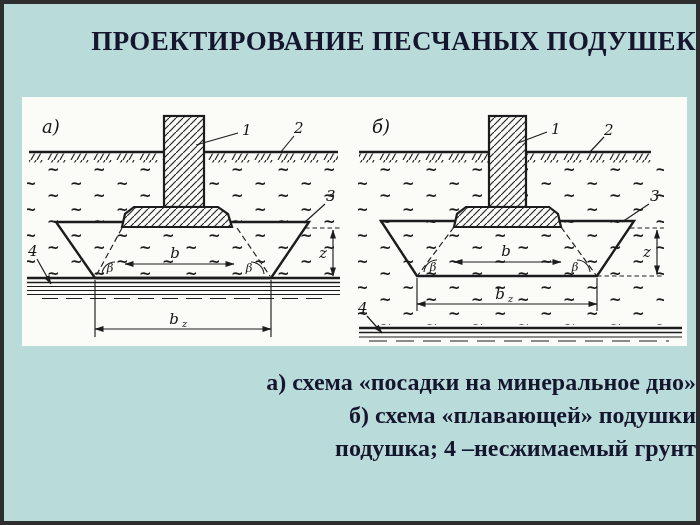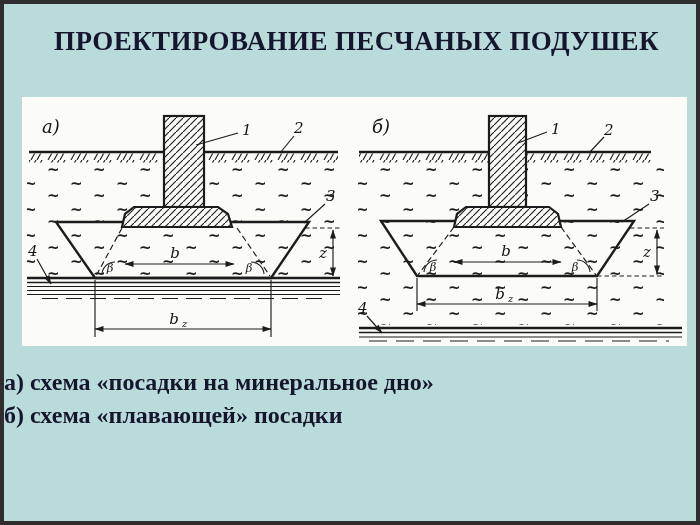--- a/index.html
+++ b/index.html
@@ -7,36 +7,36 @@
     position:relative;
     width:700px;height:525px;
     box-sizing:border-box;
     border:4px solid #2e2e2e;
     background:#b9dcdb;
     font-family:"Liberation Serif",serif;
     overflow:hidden;
   }
   .title{
     position:absolute;top:22px;left:0;right:0;
-    text-align:center;
+    text-align:right;
     font-weight:bold;font-size:27px;
     letter-spacing:.4px;
     color:#15152e;
     padding-left:13px;
   }
   .panel{
     position:absolute;left:18px;top:93px;
     width:665px;height:249px;
     background:#fbfbf8;
     display:flex;
   }
   .panel svg{display:block;}
   .caption{
     position:absolute;left:0;right:0;top:362px;
-    text-align:left;
+    text-align:right;
     font-weight:bold;font-size:24px;line-height:33px;
     color:#15152e;
   }
   
   .ln{stroke:#1c1c1c;stroke-width:1.15;fill:none;}
   .md{stroke:#1c1c1c;stroke-width:1.5;fill:none;}
   .thk{stroke:#1c1c1c;stroke-width:2.4;fill:none;}
   .dsh{stroke-dasharray:6 3.5;}
   .dsh2{stroke-dasharray:4.5 3;}
   .txt{font-family:"DejaVu Serif",serif;font-style:italic;fill:#141414;stroke:none;}
@@ -211,16 +211,17 @@
         <line class="ln" x1="295" y1="107" x2="268" y2="125"></line>
         <text class="txt num" x="296" y="104">3</text>
         <line class="ln" x1="13" y1="219" x2="28" y2="236" marker-end="url(#arw)"></line>
         <text class="txt num" x="4" y="216">4</text>
       </g>
     </svg>
   </div>
 
   <div class="caption">
     <div>а)  схема «посадки на минеральное дно»</div>
-    <div>б) схема «плавающей» посадки</div>
+    <div>б) схема «плавающей» подушки</div>
+    <div>подушка; 4 –несжимаемый грунт</div>
   </div>
 
 </div>
 
 </body></html>

